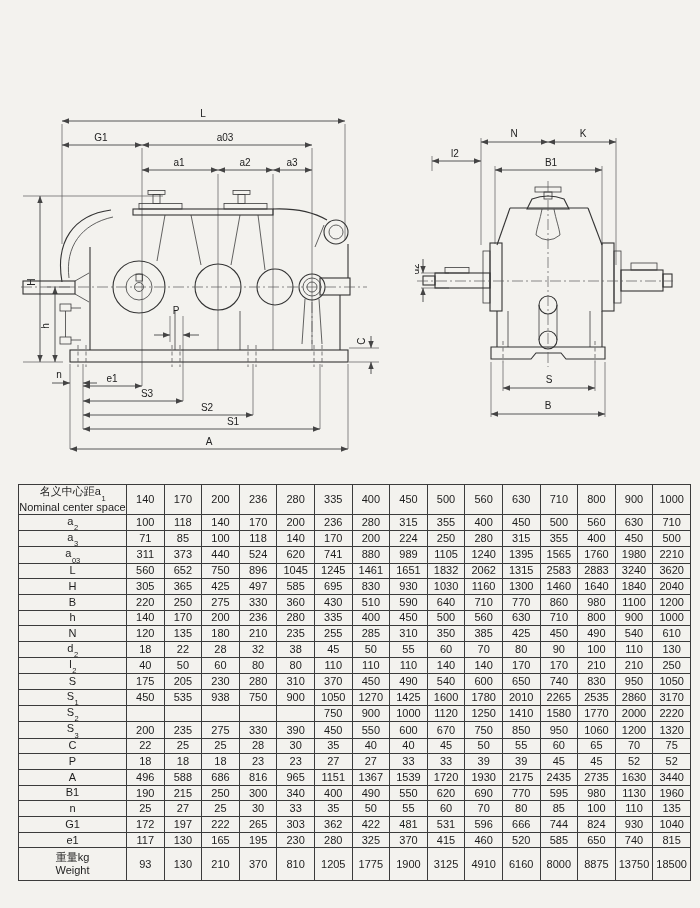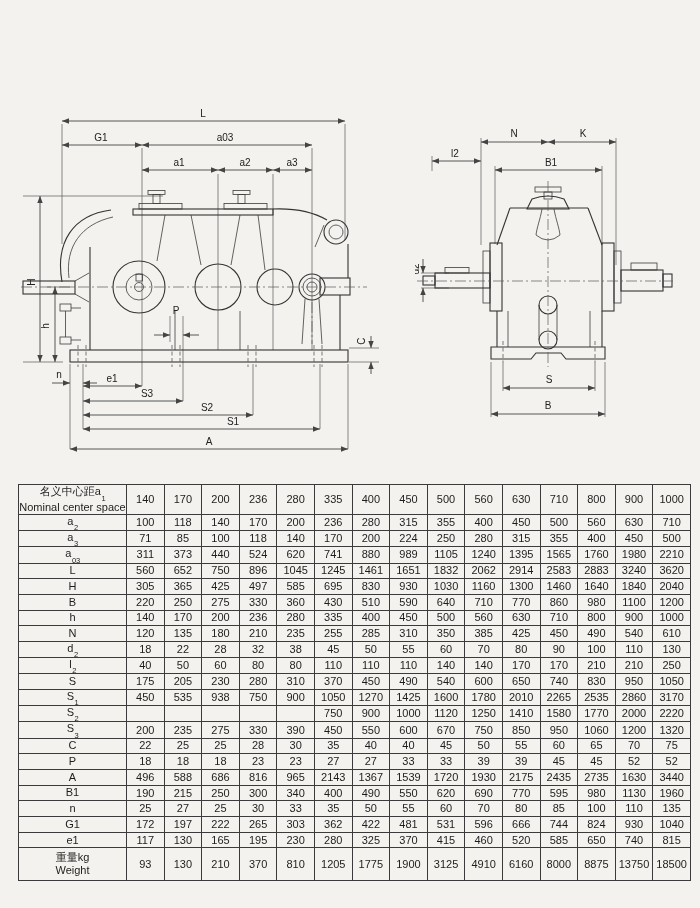--- a/index.html
+++ b/index.html
@@ -345,21 +345,21 @@
             <td>560</td>
             <td>652</td>
             <td>750</td>
             <td>896</td>
             <td>1045</td>
             <td>1245</td>
             <td>1461</td>
             <td>1651</td>
             <td>1832</td>
             <td>2062</td>
-            <td>2914</td>
+            <td>1315</td>
             <td>2583</td>
             <td>2883</td>
             <td>3240</td>
             <td>3620</td>
           </tr>
           <tr>
             <td class="lab">
               <div><span>H</span></div>
             </td>
             <td>305</td>
@@ -600,21 +600,21 @@
           </tr>
           <tr>
             <td class="lab">
               <div><span>A</span></div>
             </td>
             <td>496</td>
             <td>588</td>
             <td>686</td>
             <td>816</td>
             <td>965</td>
-            <td>2143</td>
+            <td>1151</td>
             <td>1367</td>
             <td>1539</td>
             <td>1720</td>
             <td>1930</td>
             <td>2175</td>
             <td>2435</td>
             <td>2735</td>
             <td>1630</td>
             <td>3440</td>
           </tr>

